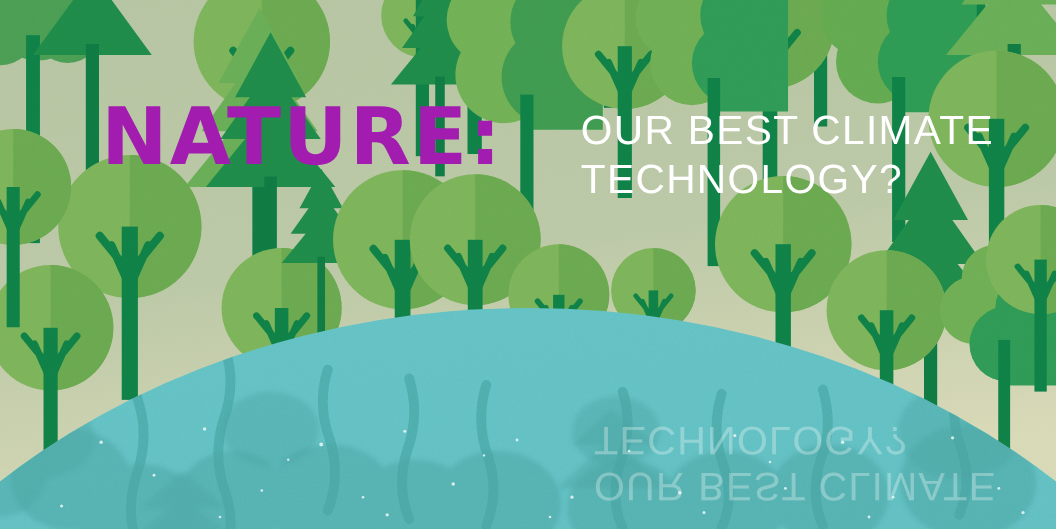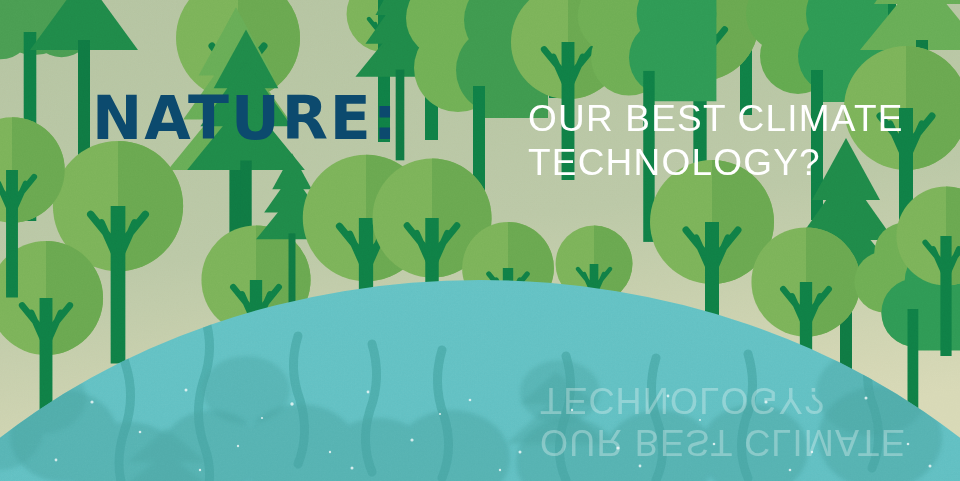--- a/index.html
+++ b/index.html
@@ -13,24 +13,24 @@
     background:#bcc9a8;
   }
   #scene{position:absolute;inset:0;width:960px;height:481px;display:block;}
 
   
   .text-layer{position:absolute;inset:0;pointer-events:none;}
 
   #headline{
     position:absolute;
     left:92px; top:88px;
-    font-size:60px;
+    font-size:72px;
     font-weight:bold;
     letter-spacing:2px;
-    color:#0c4a6e;
+    color:#a21caf;
     line-height:1;
     font-family:"DejaVu Sans", sans-serif;
     white-space:nowrap;
     pointer-events:auto;
   }
   #subtitle{
     position:absolute;
     left:528px; top:97px;
     color:#ffffff;
     font-size:37px;

